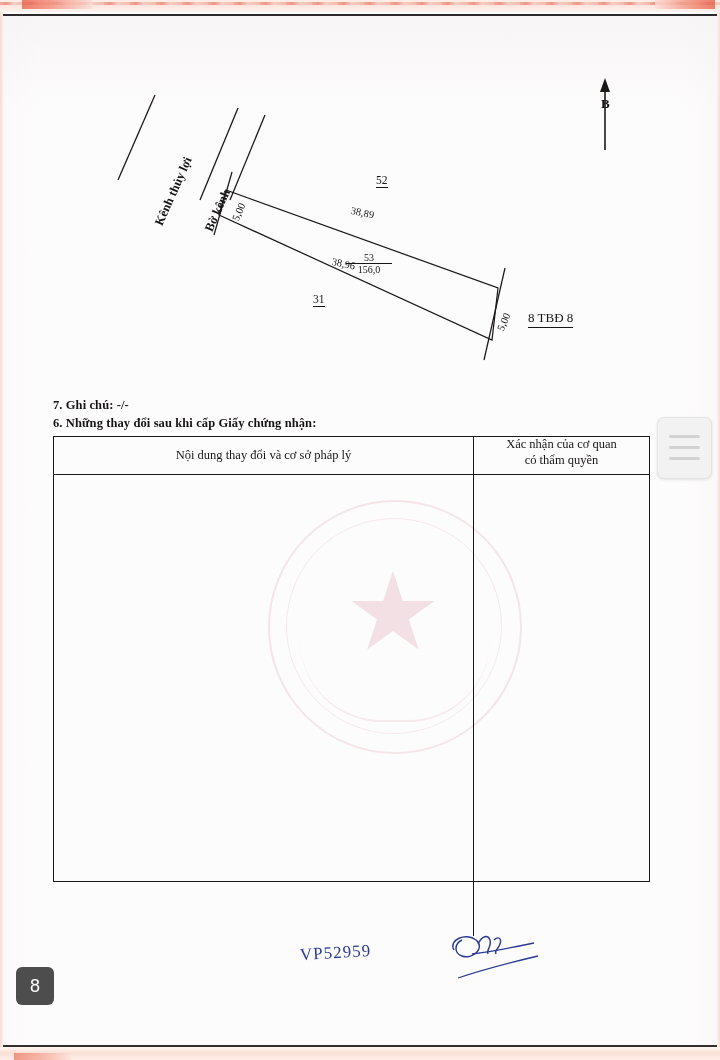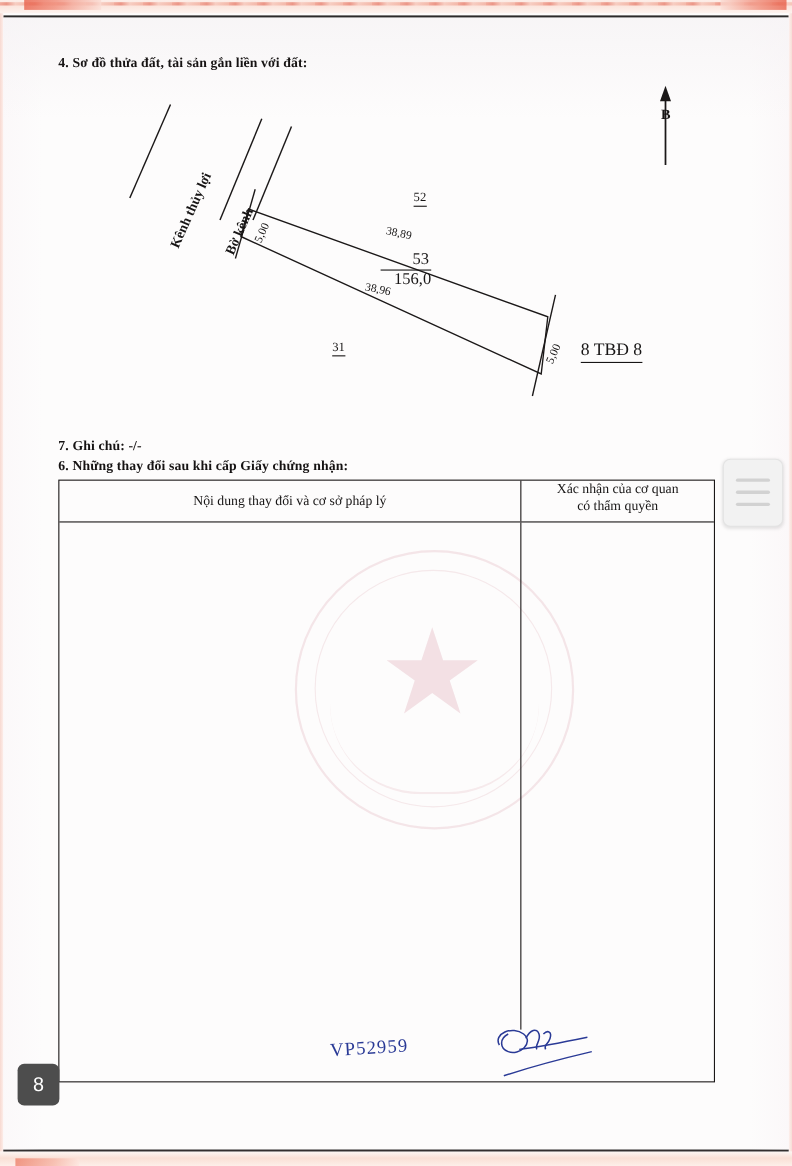--- a/index.html
+++ b/index.html
@@ -181,44 +181,45 @@
     transform-origin: left top;
   }
   .parcel-id {
     font-size: 11.5px;
     border-bottom: 1.1px solid #17 1515;
     border-bottom: 1.1px solid #171515;
     padding-bottom: 1px;
   }
   .frac {
     position: absolute;
-    font-size: 15px;
-    text-align: right;
+    font-size: 10px;
+    text-align: center;
     line-height: 1.12;
     color: #17 1515;
     color: #171515;
+    margin-top: 24px;
   }
   .frac .num { display: block; border-bottom: 1px solid #171515; padding: 0 2px 0px; }
   .frac .den { display: block; padding-top: 0px; }
   .tbd-label {
-    font-size: 16px;
+    font-size: 13px;
     border-bottom: 1.2px solid #171515;
     padding-bottom: 1px;
   }
   .north-letter {
     font-size: 13px;
     font-weight: bold;
     font-family: "Liberation Serif", serif;
   }
 
   
   #changes-table {
     position: absolute;
     left: 53px; top: 436px;
-    width: 597px; height: 548px;
+    width: 597px; height: 446px;
     border: 1.4px solid #1a1717;
     box-sizing: border-box;
     background: transparent;
   }
   .tbl-head-row {
     display: flex;
     height: 37px;
     border-bottom: 1.3px solid #1a1717;
   }
   .tbl-col-a {
@@ -345,21 +346,20 @@
   <div class="scan-bottom-red"></div>
   <div class="scan-bottom-band"></div>
   <div class="scan-bottom-mark"></div>
 
   <div class="paper-tint"></div>
 
   <div class="watermark"></div>
   <div class="watermark-star">★</div>
   <div class="watermark-arc"></div>
 
-  <div class="sec-heading" id="h-sec4">4. Sơ đồ thửa đất, tài sản gắn liền với đất:</div>
 
   <div id="diagram">
 
     <svg width="720" height="320" viewBox="0 0 720 320" style="position:absolute;left:0;top:0;">
 
       <line x1="155" y1="35" x2="118" y2="120" stroke="#1b1818" stroke-width="1.3"></line>
 
       <line x1="238" y1="48" x2="200" y2="140" stroke="#1b1818" stroke-width="1.3"></line>
 
       <line x1="265" y1="55" x2="230" y2="140" stroke="#1b1818" stroke-width="1.3"></line>
@@ -377,21 +377,21 @@
     <div class="dia-label rot-canal" style="left:152px; top:162px;">Kênh thủy lợi</div>
 
     <div class="dia-label rot-canal" style="left:202px; top:168px;">Bờ kênh</div>
 
     <div class="dia-label rot-dim" style="left:230px; top:158px;">5,00</div>
 
     <div class="dia-label rot-dim" style="left:495px; top:268px;">5,00</div>
 
     <div class="dia-label parcel-id" style="left:376px; top:114px;font-family:Liberation Serif, serif;">52</div>
 
-    <div class="dia-label parcel-id" style="left:302px; top:233px;margin-top:17px;">31</div>
+    <div class="dia-label parcel-id" style="left:313px; top:233px;">31</div>
 
     <div class="dia-label rot-side" style="left:352px; top:145px;">38,89</div>
 
     <div class="dia-label rot-side" style="left:333px; top:196px;">38,96</div>
 
     <div class="frac" style="left:346px; top:168px; width:46px;">
       <span class="num">53</span>
       <span class="den">156,0</span>
     </div>
 

